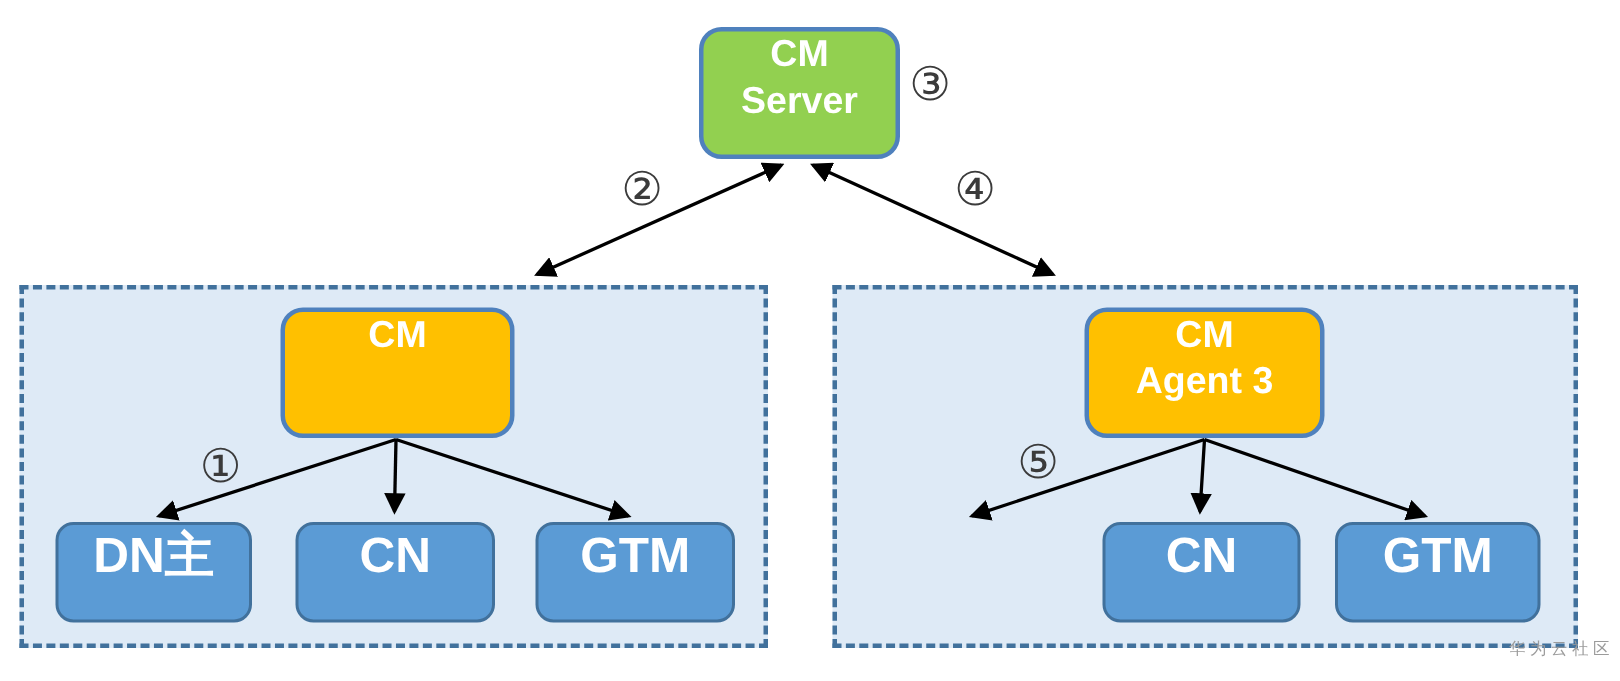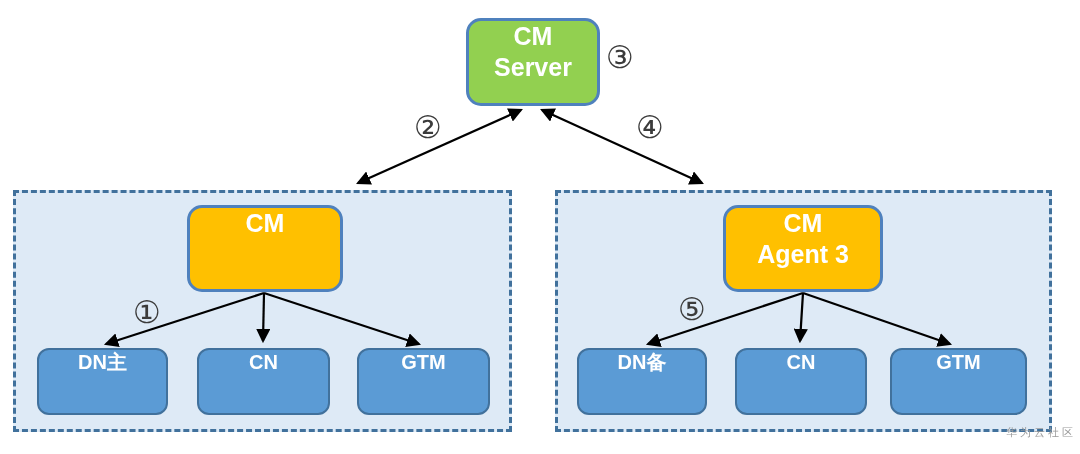--- a/index.html
+++ b/index.html
@@ -35,21 +35,21 @@
   .agent{
     background:var(--agent-fill,#FFC000);
     border:3px solid var(--box-border,#4F81BD);
     border-radius:15px;font-size:25px;
   }
   .agent.a1{left:187px;top:205px;width:156px;height:87px;}
   .agent.a2{left:723px;top:205px;width:160px;height:87px;}
   .node{
     background:var(--node-fill,#5B9BD5);
     border:2px solid var(--node-border,#41719C);
-    border-radius:12px;font-size:20px;top:348px;height:67px;
+    border-radius:12px;font-size:33px;top:348px;height:67px;
   }
   .node.l0{left:37px;width:131px;}
   .node.l1{left:197px;width:133px;}
   .node.l2{left:357px;width:133px;}
   .node.r0{left:577px;width:130px;}
   .node.r1{left:735px;width:132px;}
   .node.r2{left:890px;width:137px;}
   .steplabel{
     position:absolute;
     transform:translate(-50%,-50%);
@@ -114,23 +114,20 @@
   <div class="box node l0">
     <span>DN主</span>
   </div>
   <div class="box node l1">
     <span>CN</span>
   </div>
   <div class="box node l2">
     <span>GTM</span>
   </div>
 
-  <div class="box node r0">
-    <span>DN备</span>
-  </div>
   <div class="box node r1">
     <span>CN</span>
   </div>
   <div class="box node r2">
     <span>GTM</span>
   </div>
 
   <span class="steplabel sl1">①</span>
   <span class="steplabel sl2">②</span>
   <span class="steplabel sl3">③</span>

